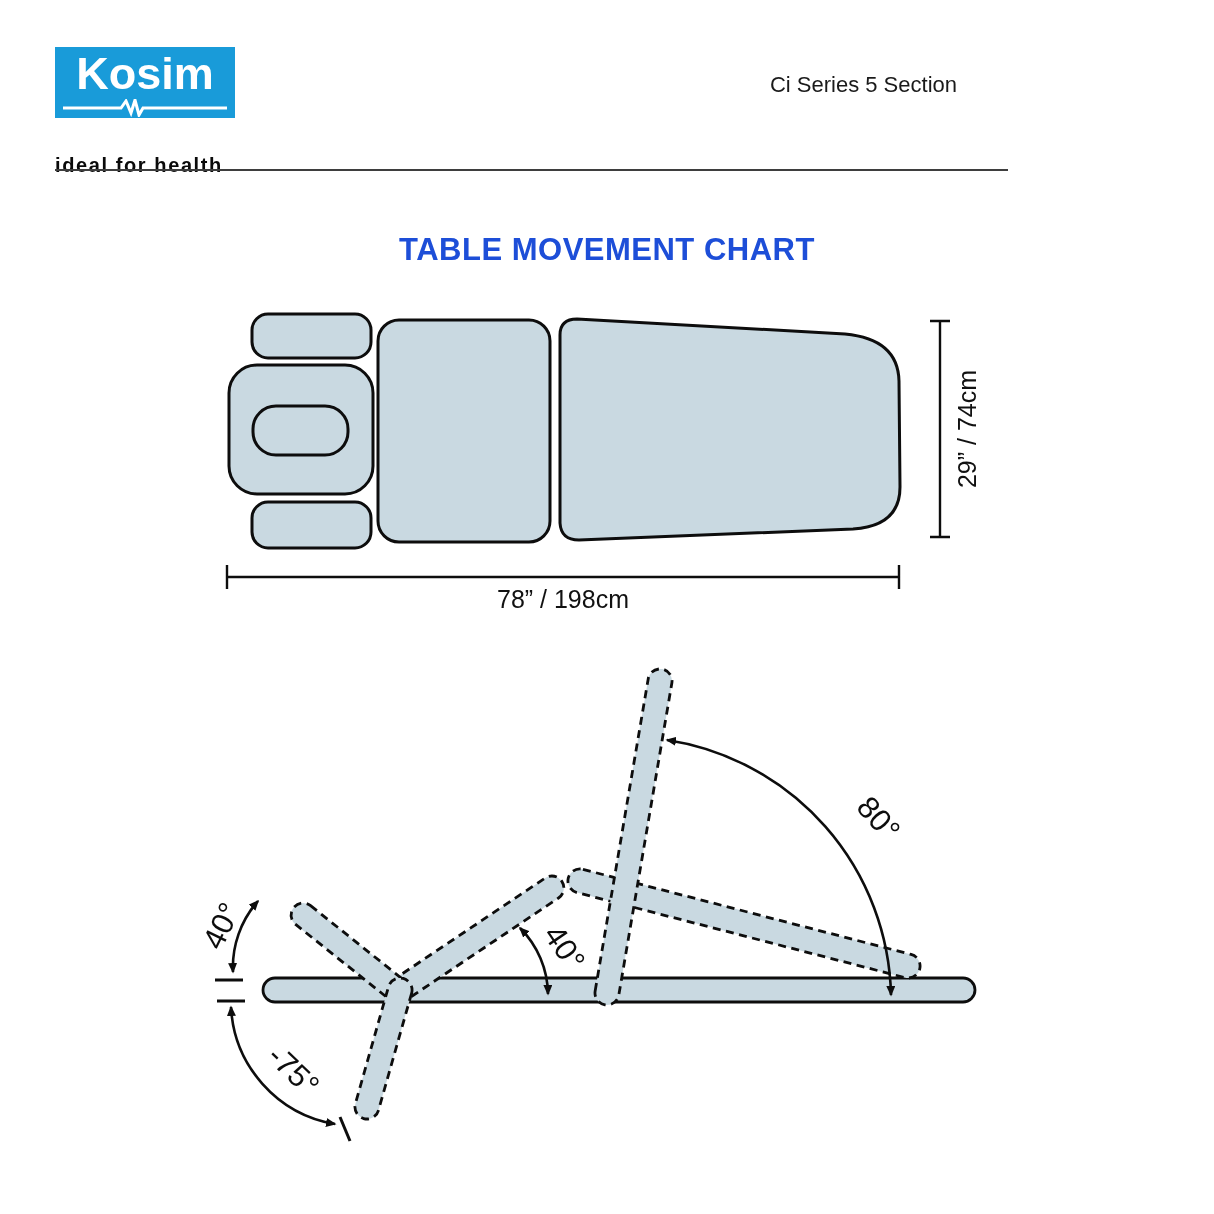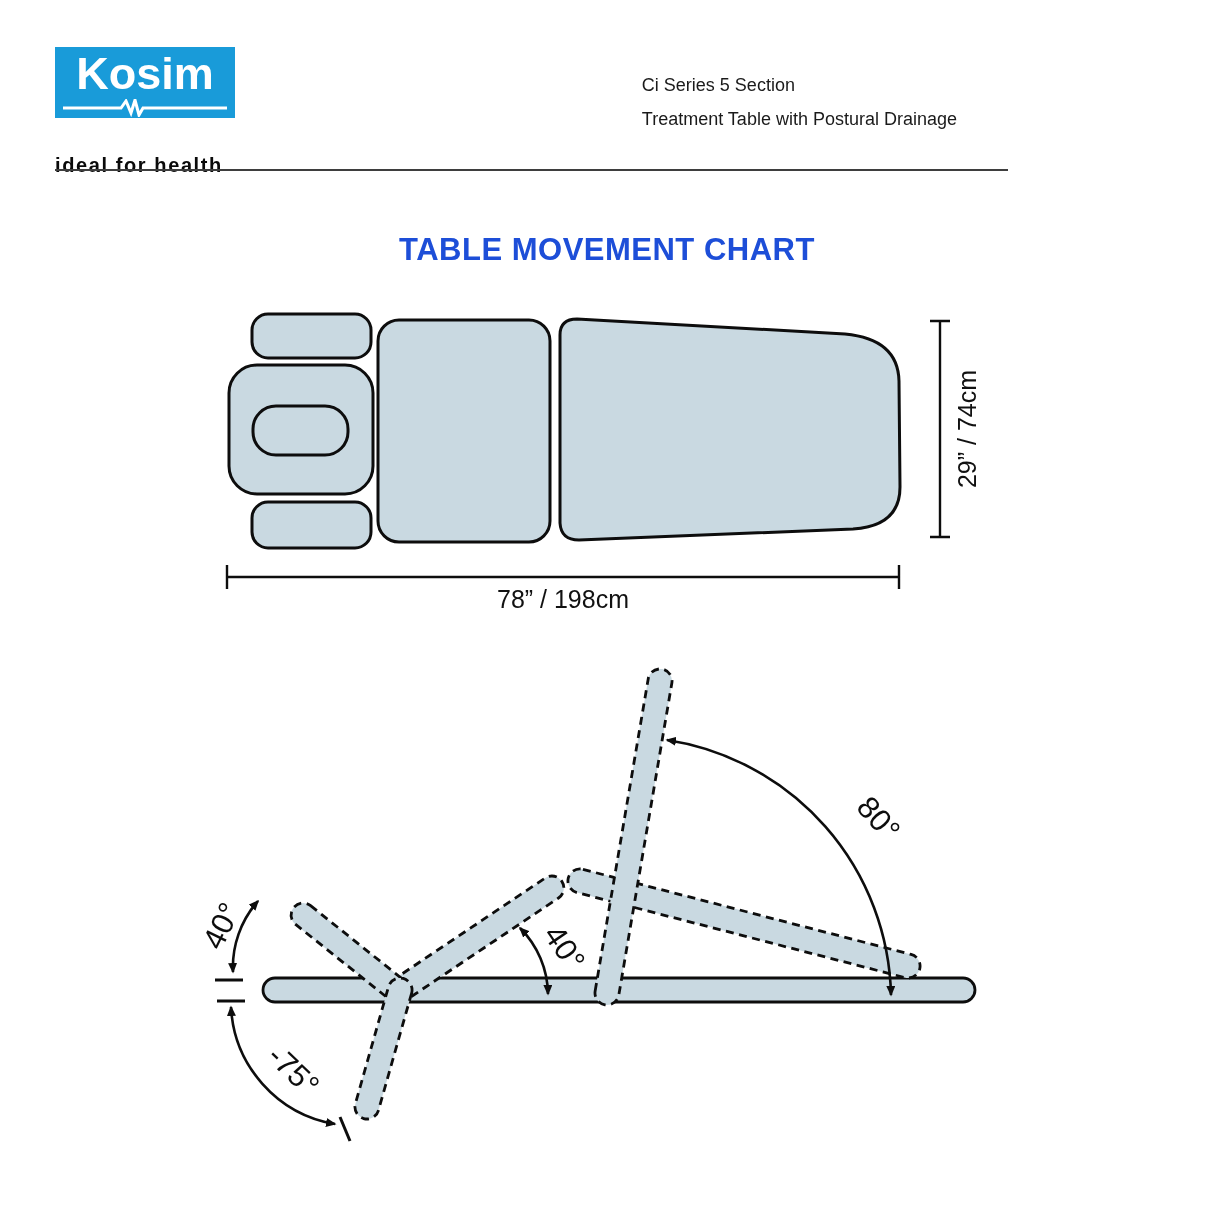--- a/index.html
+++ b/index.html
@@ -15,22 +15,22 @@
   .brand{
     position:absolute;left:0;right:0;top:1px;text-align:center;
     color:#ffffff;font-size:45px;font-weight:bold;letter-spacing:0px;line-height:52px;
   }
   .pulse-svg{position:absolute;left:8px;top:52px;width:164px;height:18px;}
   .tagline{
     position:absolute;left:55px;top:118px;white-space:nowrap;
     color:#0a0a0a;font-size:20px;font-weight:600;letter-spacing:1.6px;margin-top:36px;
   }
   .product-titles{
-    position:absolute;right:51px;top:68px;text-align:left;
-    color:#1a1a1a;font-size:18px;line-height:34px;font-weight:500;
+    position:absolute;right:51px;top:68px;text-align:center;
+    color:#1a1a1a;font-size:22px;line-height:34px;font-weight:500;
   }
   .divider{
     position:absolute;left:55px;top:169px;width:1108px;height:0;
     border-top:2px solid #3e3e3e;
   }
   .chart-title{
     position:absolute;left:0;top:232px;width:1214px;margin:0;text-align:center;
     color:#1d4ed8;font-size:31px;font-weight:800;letter-spacing:0.5px;
   }
   
@@ -52,21 +52,20 @@
   <div class="logo-box">
     <span class="brand">Kosim</span>
     <svg class="pulse-svg" viewBox="0 0 164 18">
       <path d="M0,9 H58 L63,2 L68,14 L72,1 L76,16 L80,9 H164" stroke="#ffffff" stroke-width="3" fill="none"></path>
     </svg>
   </div>
   <div class="tagline">ideal for health</div>
 
   <div class="product-titles">
     <div>Ci Series 5 Section</div>
-    <div>Treatment Table with Postural Drainage</div>
   </div>
 
   <div class="divider"></div>
 
   <h1 class="chart-title">TABLE MOVEMENT CHART</h1>
 
   <svg class="diagram" viewBox="0 0 1214 1214">
     <defs>
       <marker id="arrowE" markerWidth="11" markerHeight="9" refX="9" refY="4.5" orient="auto" markerUnits="userSpaceOnUse">
         <path d="M0,0 L10.5,4.5 L0,9 Z" fill="#0d0d0d"></path>

